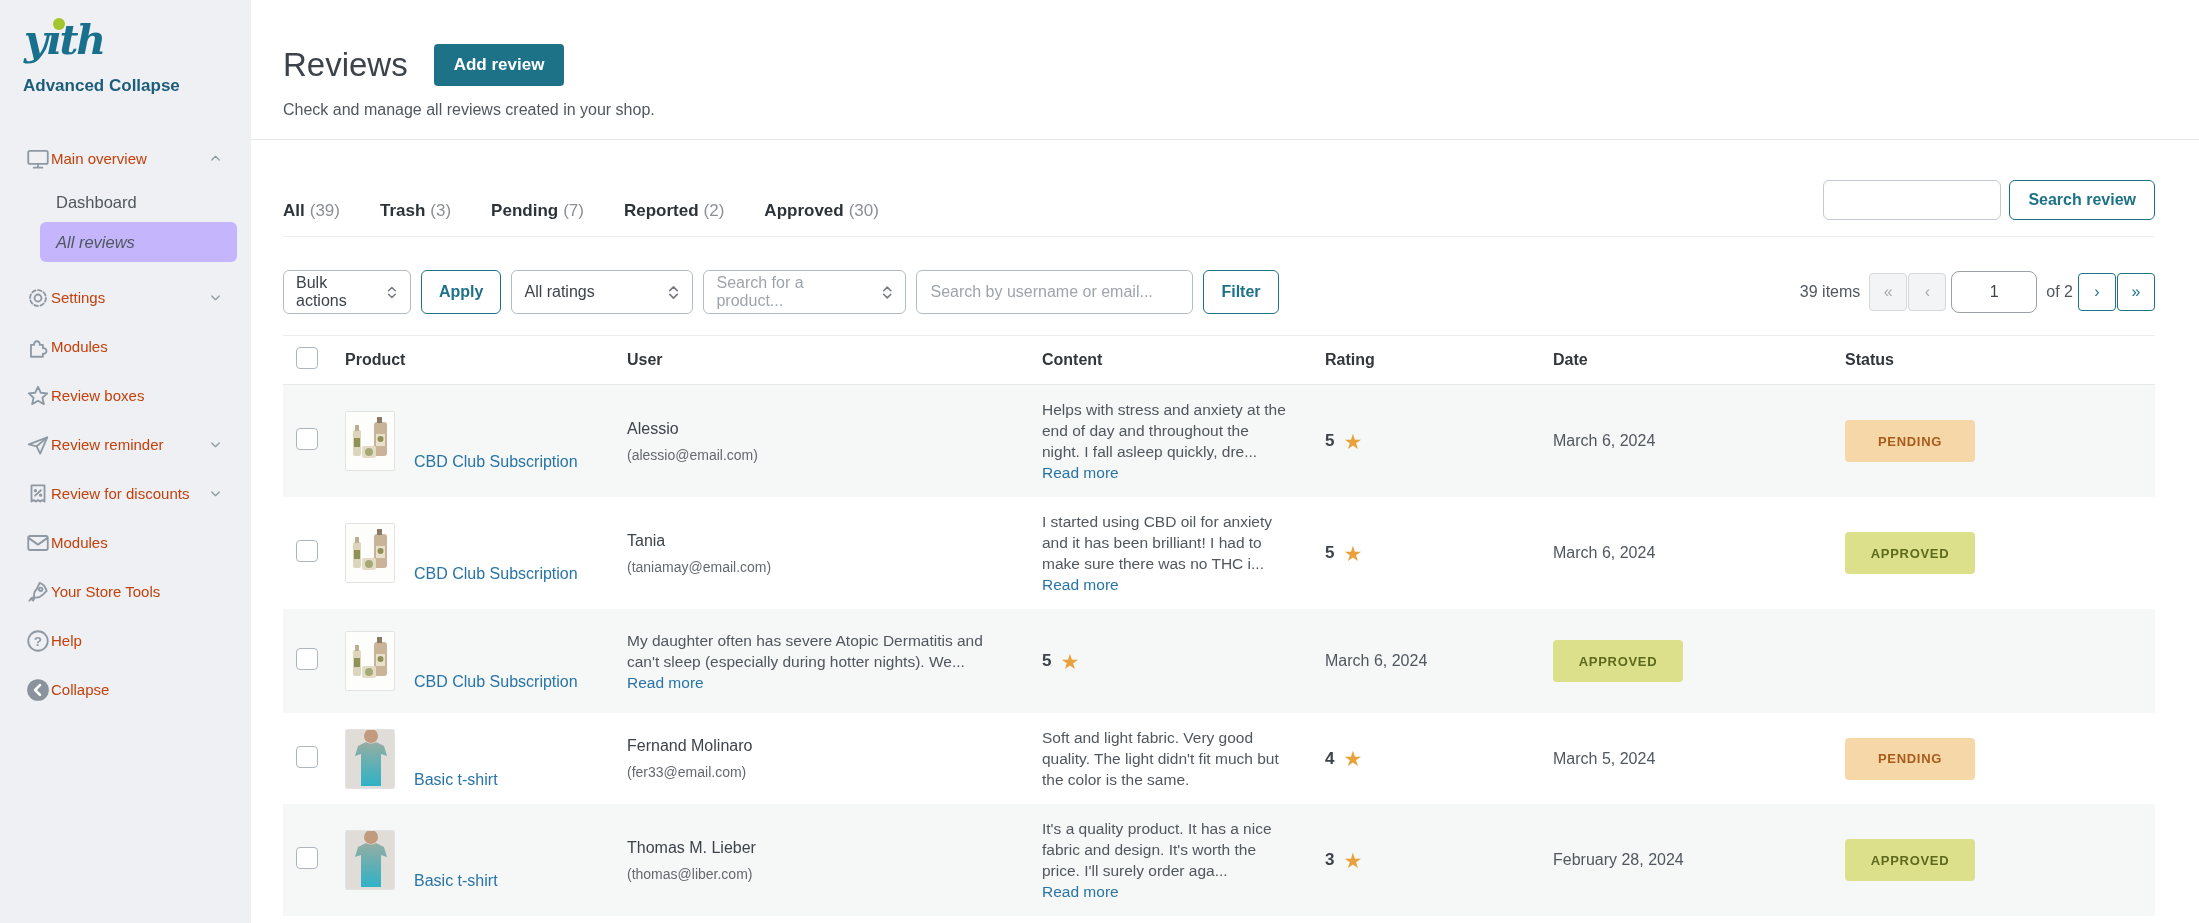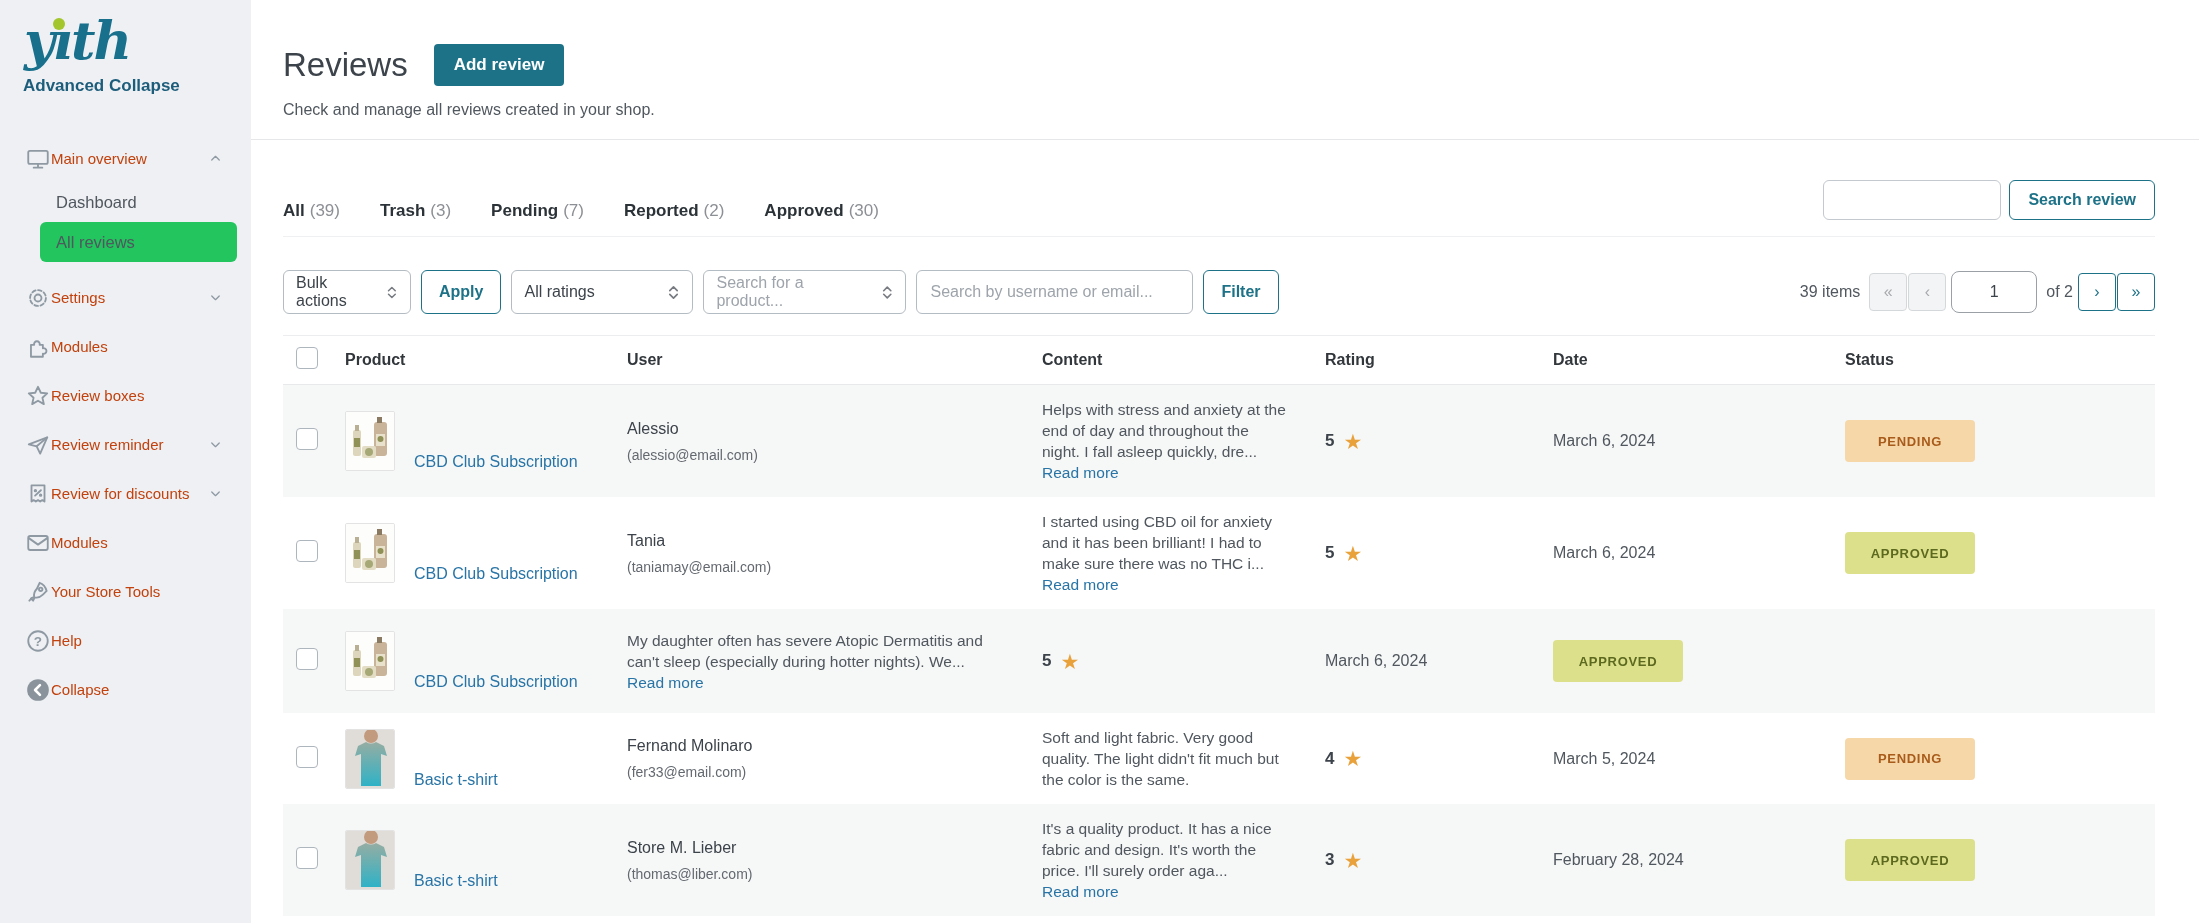--- a/index.html
+++ b/index.html
@@ -4,30 +4,30 @@
 <style>
   * { margin:0; padding:0; box-sizing:border-box; }
   html,body { width:2199px; height:923px; overflow:hidden; }
   body { font-family:"Liberation Sans", sans-serif; background:#fff; color:#3c434a; }
   .page { display:flex; width:2199px; height:923px; }
 
   
   .sidebar { width:251px; flex-shrink:0; background:#eef0f3; padding-top:10px; height:100%; }
   .brand { padding:4px 0 0 24px; position:relative; }
   .logo-text { font-family:"DejaVu Serif", serif; font-style:italic; font-weight:bold;
-               font-size:53px; color:#19708d; letter-spacing:-2px; line-height:52px; display:inline-block; }
+               font-size:41px; color:#19708d; letter-spacing:-2px; line-height:52px; display:inline-block; }
   .logo-dot { position:absolute; left:53px; top:8px; width:12px; height:12px; border-radius:50%; background:#a2c62b; }
   .brand-name { padding:10px 0 0 23px; font-size:17px; font-weight:bold; color:#1d5d7c; }
   .nav { margin-top:38px; }
   .nav-item { height:49px; display:flex; align-items:center; padding-left:24px; cursor:pointer; }
   .nav-item .ico { width:27px; height:27px; display:flex; align-items:center; justify-content:center; flex-shrink:0; }
   .nav-item .lbl { font-size:15px; color:#c2410c; }
   .nav-item .chev { margin-left:auto; margin-right:28px; display:flex; }
   .sub-item { height:39px; display:flex; align-items:center; padding-left:56px; font-size:16.5px; color:#50575e; cursor:pointer; }
-  .sub-item.active { background:#22c55e; border-radius:6px; margin:0 14px 0 40px; padding-left:16px; height:40px; }
+  .sub-item.active { background:#c4b5fd; border-radius:6px; margin:0 14px 0 40px; padding-left:16px; height:40px;font-style:italic; }
   svg.sic { stroke:#8e99a3; fill:none; stroke-width:1.7; stroke-linecap:round; stroke-linejoin:round; }
   svg.chv { stroke:#8e99a3; fill:none; stroke-width:2; stroke-linecap:round; stroke-linejoin:round; }
 
   
   .main { flex:1; background:#fff; position:relative; }
   .hdr { padding:44px 44px 0 32px; height:140px; border-bottom:1px solid #e6e7e9; }
   .title-row { display:flex; align-items:center; gap:26px; }
   .page-title { font-size:33px; font-weight:400; color:#3c434a; }
   .add-btn { background:#1d7288; color:#fff; border:none; border-radius:4px; font-family:inherit;
              font-size:17px; font-weight:bold; padding:11px 20px; cursor:pointer; }
@@ -466,21 +466,21 @@
                       </linearGradient>
                     </defs>
                     <rect width="50" height="60" fill="#e0ddd8"></rect>
                     <circle cx="25" cy="6" r="7" fill="#c29a7e"></circle>
                     <path d="M12 16 L20 12 Q25 15 30 12 L38 16 L41 26 L35 24 L35 56 L15 56 L15 24 L9 26 Z" fill="url(#tg2)"></path>
                   </svg>
               </span>
               <span class="prod-link">Basic t-shirt</span>
             </div>
             <div>
-              <div class="user-name">Store M. Lieber</div>
+              <div class="user-name">Thomas M. Lieber</div>
               <div class="user-email">(thomas@liber.com)</div>
             </div>
             <div class="content-cell">
               <span>It's a quality product. It has a nice fabric and design. It's worth the price. I'll surely order aga...</span>
               <span class="read-more">Read more</span>
             </div>
             <div class="rating-cell">
               <span class="rating-num">3</span>
               <span class="star">★</span>
             </div>

